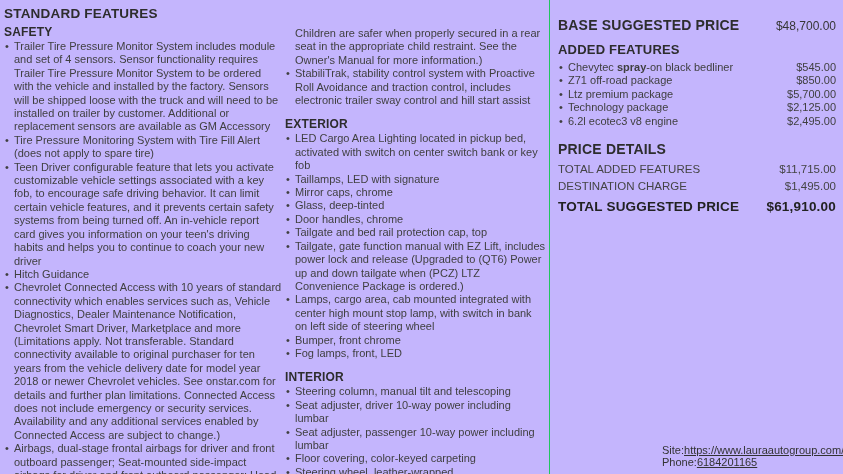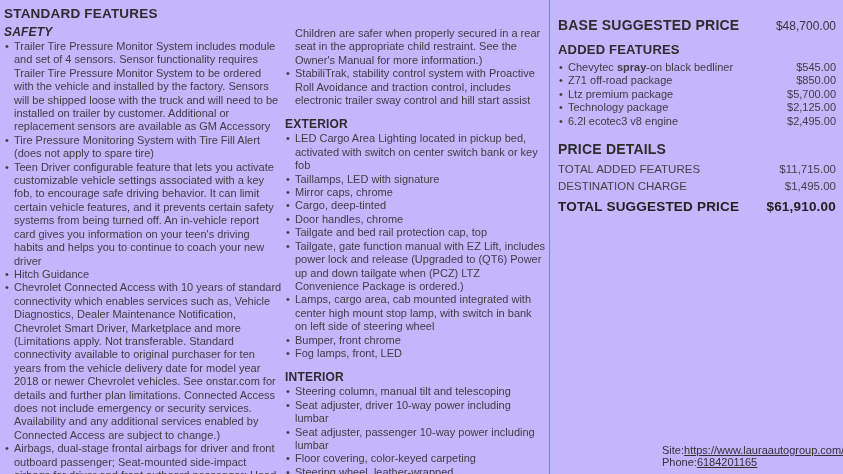--- a/index.html
+++ b/index.html
@@ -10,21 +10,21 @@
   
   .col{position:absolute;top:0;}
   .col-left{left:4px;width:278px;}
   .col-mid{left:285px;width:261px;}
   .features-title{
     font-size:13.5px;font-weight:bold;color:#2d2d2d;margin:6px 0 4px 0;letter-spacing:.2px;
   }
   .sec-heading{
     font-size:12px;font-weight:bold;color:#2d2d2d;margin:10px 0 1px 0;letter-spacing:.2px;
   }
-  .col-left .sec-heading:first-child{margin-top:0;font-style:italic;}
+  .col-left .sec-heading:first-child{margin-top:0;}
   .col-mid .col-body{padding-top:27px;}
   .item{
     position:relative;padding-left:10px;font-size:11px;line-height:13.4px;color:#3f3f3f;
   }
   .item::before{content:"\2022";position:absolute;left:1px;top:0;color:#3f3f3f;}
   .item.no-bullet{padding-left:10px;}
   .item.no-bullet::before{content:none;}
   
   .price-panel{
     position:absolute;left:549px;top:0;right:0;bottom:0;
@@ -64,21 +64,21 @@
   </div>
 
   <div class="col col-mid">
     <div class="col-body">
         <div class="item no-bullet">Children are safer when properly secured in a rear seat in the appropriate child restraint. See the Owner's Manual for more information.)</div>
         <div class="item">StabiliTrak, stability control system with Proactive Roll Avoidance and traction control, includes electronic trailer sway control and hill start assist</div>
         <div class="sec-heading">EXTERIOR</div>
         <div class="item">LED Cargo Area Lighting located in pickup bed, activated with switch on center switch bank or key fob</div>
         <div class="item">Taillamps, LED with signature</div>
         <div class="item">Mirror caps, chrome</div>
-        <div class="item">Cargo, deep-tinted</div>
+        <div class="item">Glass, deep-tinted</div>
         <div class="item">Door handles, chrome</div>
         <div class="item">Tailgate and bed rail protection cap, top</div>
         <div class="item">Tailgate, gate function manual with EZ Lift, includes power lock and release (Upgraded to (QT6) Power up and down tailgate when (PCZ) LTZ Convenience Package is ordered.)</div>
         <div class="item">Lamps, cargo area, cab mounted integrated with center high mount stop lamp, with switch in bank on left side of steering wheel</div>
         <div class="item">Bumper, front chrome</div>
         <div class="item">Fog lamps, front, LED</div>
         <div class="sec-heading">INTERIOR</div>
         <div class="item">Steering column, manual tilt and telescoping</div>
         <div class="item">Seat adjuster, driver 10-way power including lumbar</div>
         <div class="item">Seat adjuster, passenger 10-way power including lumbar</div>

